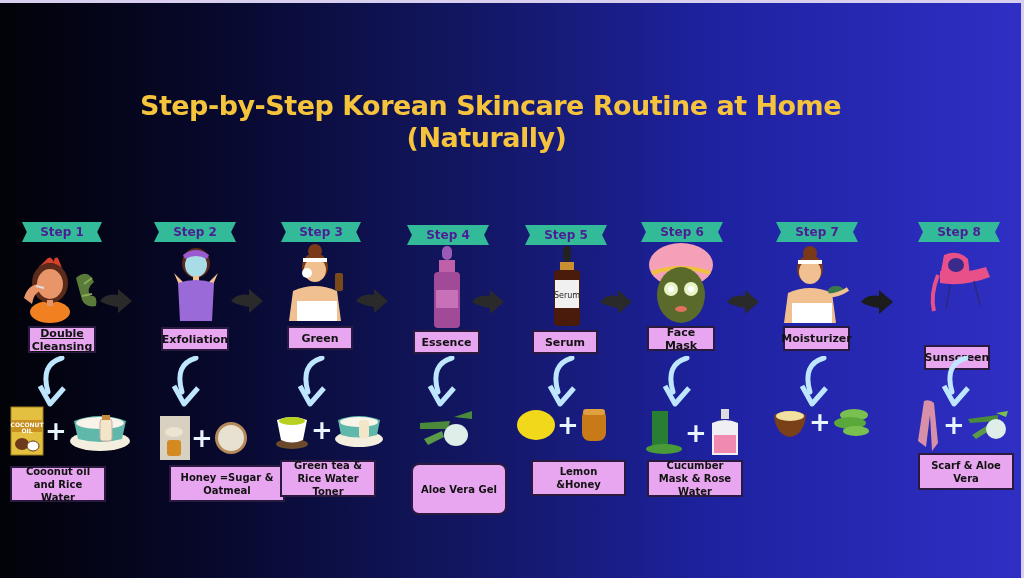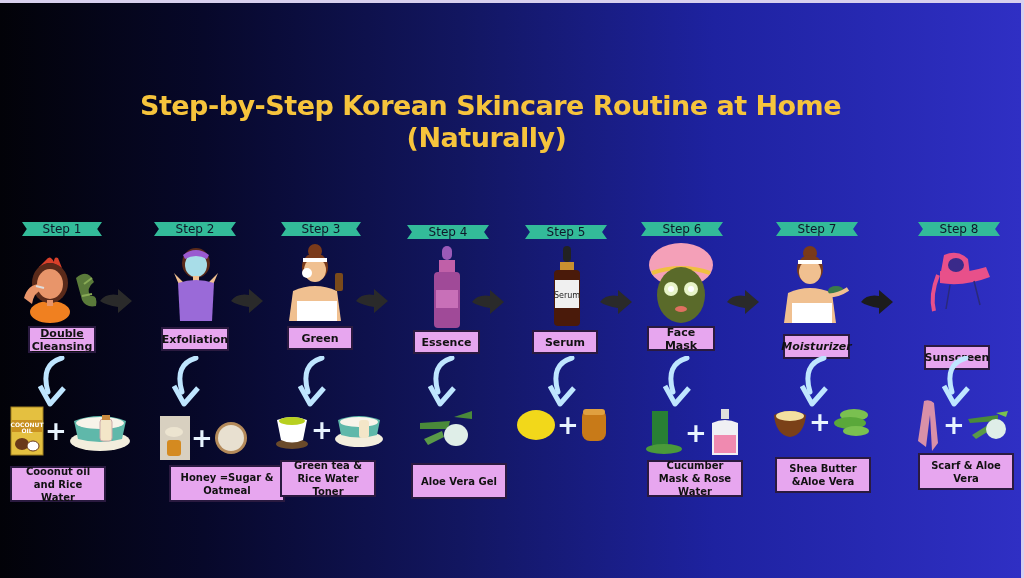--- a/index.html
+++ b/index.html
@@ -4,21 +4,21 @@
 <style>
   html,body{margin:0;padding:0;}
   body{width:1024px;height:578px;overflow:hidden;font-family:"DejaVu Sans",sans-serif;}
   .canvas{position:relative;width:1024px;height:578px;
     background:linear-gradient(90deg,#020208 0%,#07082a 20%,#121660 45%,#1e22a0 70%,#2f2fc4 100%);
     border-top:3px solid #d8d0ee;border-right:3px solid #d8d0ee;box-sizing:border-box;overflow:hidden;}
   .title{position:absolute;left:0;width:100%;text-align:center;color:#f6c43c;
     font-family:"DejaVu Sans",sans-serif;font-weight:bold;font-size:27px;line-height:34px;letter-spacing:-0.5px;}
   .title.l1{top:86px;left:-20px;}
   .title.l2{top:118px;left:-24px;}
-  .ribbon{position:absolute;height:14px;background:#33bb99;color:#0f172a;font-weight:normal;font-size:12px;
+  .ribbon{position:absolute;height:20px;background:#33bb99;color:#4c1d95;font-weight:bold;font-size:12px;
     display:flex;align-items:center;justify-content:center;
     clip-path:polygon(0 0,100% 0,94% 50%,100% 100%,0 100%,6% 50%);}
   .illus{position:absolute;}
   .flow-arrow{position:absolute;width:36px;height:24px;}
   .label{position:absolute;background:#e7a6ef;border:2px solid #2a1a40;color:#111;font-weight:bold;
     font-size:11px;line-height:13px;text-align:center;display:flex;align-items:center;justify-content:center;box-sizing:border-box;padding:1px 3px;}
   .rem{position:absolute;background:#e7a6ef;border:2px solid #2a1a40;color:#111;font-weight:bold;
     font-size:10px;line-height:13px;text-align:center;display:flex;align-items:center;justify-content:center;box-sizing:border-box;padding:2px 4px;}
   .curve{position:absolute;width:36px;height:52px;}
   .ingr{position:absolute;display:flex;align-items:center;}
@@ -154,21 +154,21 @@
     <path d="M2 30 l10 18 l14 -16" stroke="#bfe6ff" stroke-width="5" fill="none" stroke-linejoin="round"></path>
   </svg>
   <div class="ingr" style="left:418px;top:406px;">
     <svg width="56" height="40">
       <path d="M2 14 l30 -2 l-2 8 l-28 0z" fill="#4a8a3a"></path>
       <path d="M6 30 l18 -8 l2 6 l-16 8z" fill="#5a9a48"></path>
       <path d="M36 8 l18 -6 l0 8z" fill="#4a8a3a"></path>
       <ellipse cx="38" cy="26" rx="12" ry="11" fill="#dfeee8"></ellipse>
     </svg>
   </div>
-  <div class="rem" style="left:411px;top:460px;width:96px;height:36px;">Aloe Vera Gel</div>
+  <div class="rem" style="left:411px;top:460px;width:96px;height:52px;border-radius:8px;">Aloe Vera Gel</div>
 
   <div class="ribbon" style="left:525px;top:222px;width:82px;text-align:right;">Step 5</div>
   <svg class="illus" style="left:552px;top:243px;" width="30" height="82">
     <rect x="11" y="0" width="8" height="16" rx="4" fill="#222"></rect>
     <rect x="8" y="16" width="14" height="8" fill="#c89030"></rect>
     <rect x="2" y="24" width="26" height="56" rx="4" fill="#4a1a0a"></rect>
     <rect x="3" y="34" width="24" height="28" fill="#f0f0f0"></rect>
     <text x="15" y="52" font-size="8" fill="#222" text-anchor="middle" font-family="DejaVu Sans,sans-serif">Serum</text>
   </svg>
   <svg class="flow-arrow" style="left:600px;top:287px;" viewBox="0 0 36 24">
@@ -182,20 +182,21 @@
   <div class="ingr" style="left:516px;top:404px;">
     <svg width="40" height="34">
       <ellipse cx="20" cy="17" rx="19" ry="15" fill="#f2d81a"></ellipse>
     </svg>
     <span class="plus">+</span>
     <svg width="28" height="36">
       <rect x="2" y="2" width="24" height="32" rx="8" fill="#c87a18"></rect>
       <rect x="3" y="2" width="22" height="6" rx="3" fill="#e0a040"></rect>
     </svg>
   </div>
+  <div class="rem" style="left:531px;top:457px;width:95px;height:36px;">Lemon &amp;Honey</div>
 
   <div class="ribbon" style="left:641px;top:219px;width:82px;">Step 6</div>
   <svg class="illus" style="left:646px;top:240px;" width="70" height="82">
     <ellipse cx="35" cy="22" rx="32" ry="22" fill="#f4a0b8"></ellipse>
     <path d="M6 30 q29 -10 58 0" stroke="#f0c040" stroke-width="4" fill="none"></path>
     <ellipse cx="35" cy="52" rx="24" ry="28" fill="#5a6a2a"></ellipse>
     <circle cx="25" cy="46" r="7" fill="#e8f4c8"></circle>
       <circle cx="25" cy="46" r="3" fill="#fff"></circle>
     <circle cx="45" cy="46" r="7" fill="#e8f4c8"></circle>
       <circle cx="45" cy="46" r="3" fill="#fff"></circle>
@@ -230,38 +231,37 @@
     <ellipse cx="26" cy="27" rx="11" ry="12" fill="#f0c090"></ellipse>
     <rect x="14" y="15" width="24" height="4" fill="#fff"></rect>
     <path d="M4 48 q22 -10 44 0 l4 30 l-52 0z" fill="#f0c090"></path>
     <rect x="8" y="58" width="40" height="20" fill="#fff"></rect>
     <ellipse cx="52" cy="46" rx="8" ry="5" fill="#3a7a4a"></ellipse>
     <path d="M40 50 q12 2 24 -6" stroke="#f0c090" stroke-width="4" fill="none"></path>
   </svg>
   <svg class="flow-arrow" style="left:861px;top:287px;" viewBox="0 0 36 24">
     <path d="M0 12 q6 -8 18 -6 l0 -6 l14 12 l-14 12 l0 -6 q-12 -2 -18 -6z" fill="#1c1c1c"></path>
   </svg>
-  <div class="label" style="left:783px;top:331px;width:67px;height:25px;font-style:italic;">Moisturizer</div>
+  <div class="label" style="left:783px;top:323px;width:67px;height:25px;">Moisturizer</div>
   <svg class="curve" style="left:800px;top:353px;" viewBox="0 0 36 52">
     <path d="M24 2 q-22 6 -14 34" stroke="#bfe6ff" stroke-width="5" fill="none" stroke-linecap="round"></path>
     <path d="M2 30 l10 18 l14 -16" stroke="#bfe6ff" stroke-width="5" fill="none" stroke-linejoin="round"></path>
   </svg>
   <div class="ingr" style="left:772px;top:404px;">
     <svg width="36" height="30">
       <path d="M2 8 q16 -8 32 0 q-2 20 -16 22 q-14 -2 -16 -22z" fill="#7a4018"></path>
       <ellipse cx="18" cy="9" rx="14" ry="5" fill="#f2e0a0"></ellipse>
     </svg>
     <span class="plus">+</span>
     <svg width="38" height="30">
       <ellipse cx="22" cy="8" rx="14" ry="6" fill="#7ac050"></ellipse>
       <ellipse cx="18" cy="16" rx="16" ry="6" fill="#5aa83a"></ellipse>
       <ellipse cx="24" cy="24" rx="13" ry="5" fill="#7ac050"></ellipse>
     </svg>
   </div>
-  <div class="rem" style="left:775px;top:454px;width:96px;height:36px;">Shea Butter &amp;Aloe Vera</div>
 
   <div class="ribbon" style="left:918px;top:219px;width:82px;">Step 8</div>
   <svg class="illus" style="left:924px;top:248px;" width="70" height="62">
     <path d="M20 4 q14 -6 24 4 l2 16 l-30 2z" fill="#e8508a"></path>
     <ellipse cx="32" cy="14" rx="8" ry="7" fill="#3a2a8a"></ellipse>
     <path d="M16 20 q20 4 46 -4 l4 10 q-26 10 -50 6z" fill="#e8508a"></path>
     <path d="M14 24 q-8 20 -4 36" stroke="#e8508a" stroke-width="4" fill="none"></path>
     <path d="M26 34 l-4 24 M50 30 l6 24" stroke="#2a2a7a" stroke-width="1.5"></path>
   </svg>
   <div class="label" style="left:924px;top:323px;width:66px;height:25px;margin-top:19px;">Sunscreen</div>

